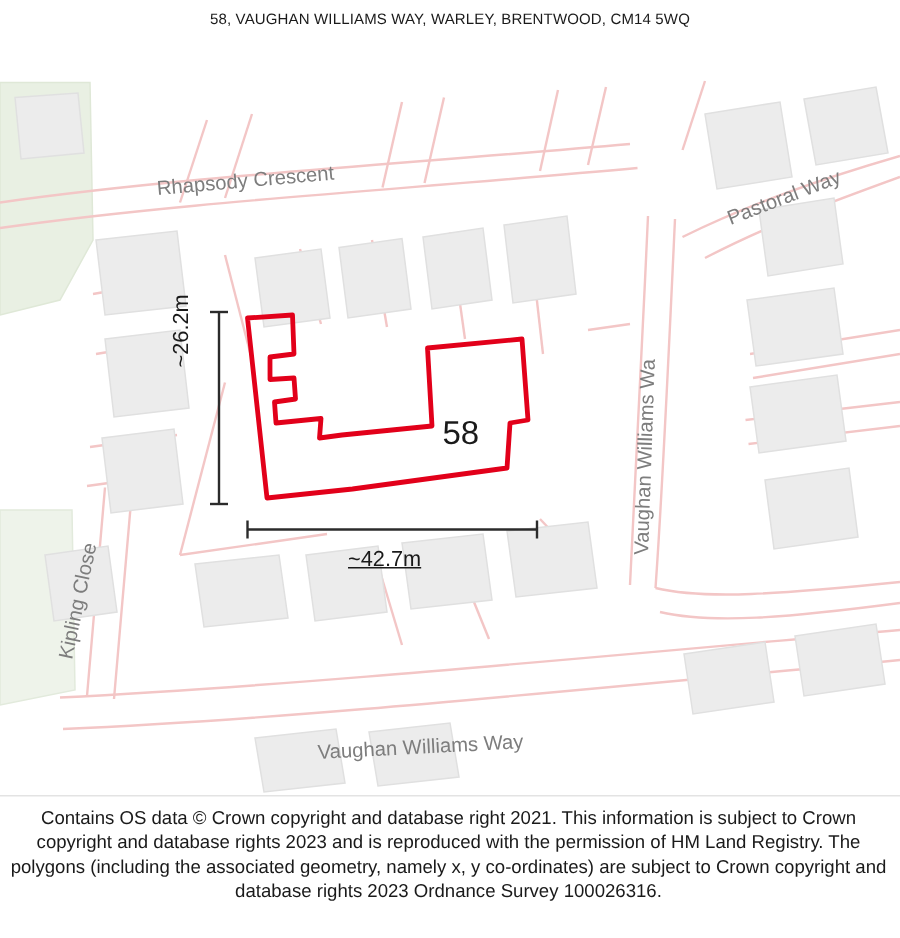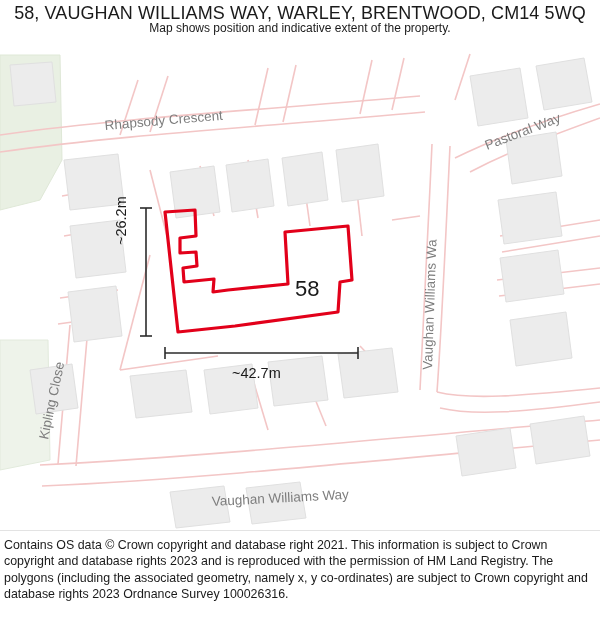--- a/index.html
+++ b/index.html
@@ -25,21 +25,21 @@
     position: absolute;
     top: 0;
     left: 0;
     width: 600px;
     height: 40px;
     text-align: center;
     padding-top: 6px;
     box-sizing: border-box;
   }
   .header .title {
-    font-size: 18px;
+    font-size: 10px;
     color: #1a1a1a;
     line-height: 15px;
     letter-spacing: 0.1px;
   }
   .header .subtitle {
     font-size: 12px;
     color: #1a1a1a;
     line-height: 15px;
   }
 
@@ -80,20 +80,21 @@
     color: #1a1a1a;
     transform: rotate(-90deg);
     transform-origin: left top;
   }
   .dim-h {
     position: absolute;
     left: 232px;
     top: 325px;
     font-size: 14.5px;
     color: #1a1a1a;
+    text-decoration: underline;
   }
 
   .street {
     font-size: 13.5px;
     fill: #7d7d7d;
     font-family: "Liberation Sans", sans-serif;
   }
 
   
   .footer {
@@ -105,30 +106,30 @@
     box-sizing: border-box;
     padding: 6px 6px 0 4px;
     border-top: 1px solid #e3e3e3;
     background: #ffffff;
   }
   .footer p {
     margin: 0;
     font-size: 12.4px;
     line-height: 16.4px;
     color: #1a1a1a;
+    text-align: center;
   }
 </style>
 </head>
 <body>
 
 <div id="page">
 
   <div class="header">
     <div class="title">58, VAUGHAN WILLIAMS WAY, WARLEY, BRENTWOOD, CM14 5WQ</div>
-    <div class="subtitle">Map shows position and indicative extent of the property.</div>
   </div>
 
   <div class="map-wrap">
     <svg width="600" height="490" viewBox="0 0 600 490">
 
       <rect x="0" y="0" width="600" height="490" fill="#ffffff"></rect>
 
       <g>
         <path d="M0 15 L60 15 L62 120 L40 160 L0 170 Z" fill="#e9f0e3" stroke="#dfe8d7" stroke-width="1"></path>
         <path d="M0 300 L48 300 L50 420 L0 430 Z" fill="#eef3ea" stroke="#e2eadc" stroke-width="1"></path>

